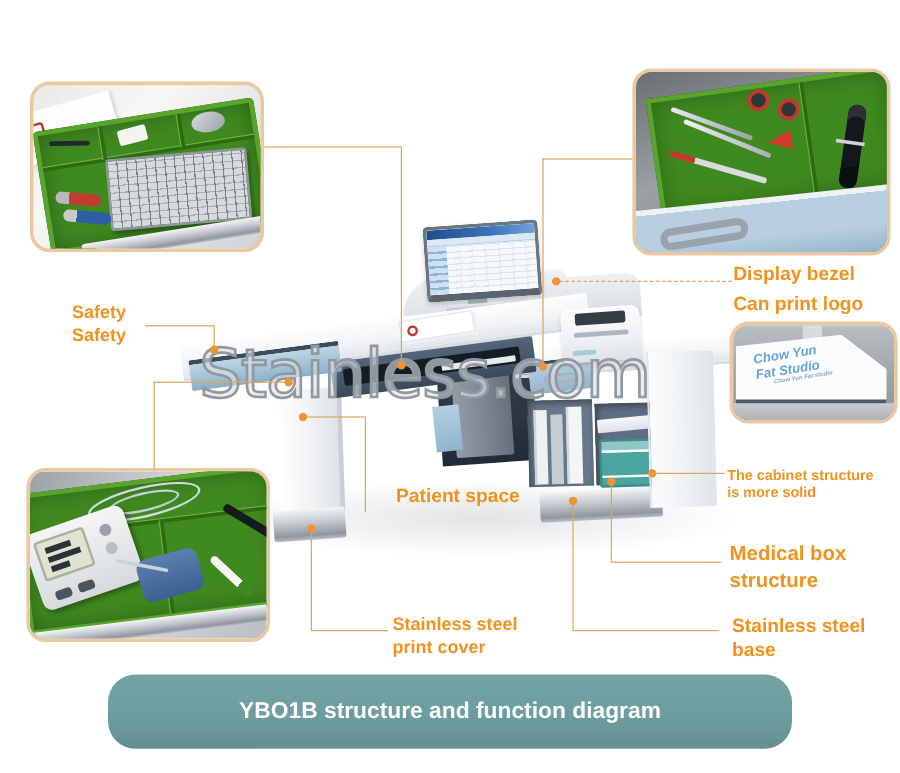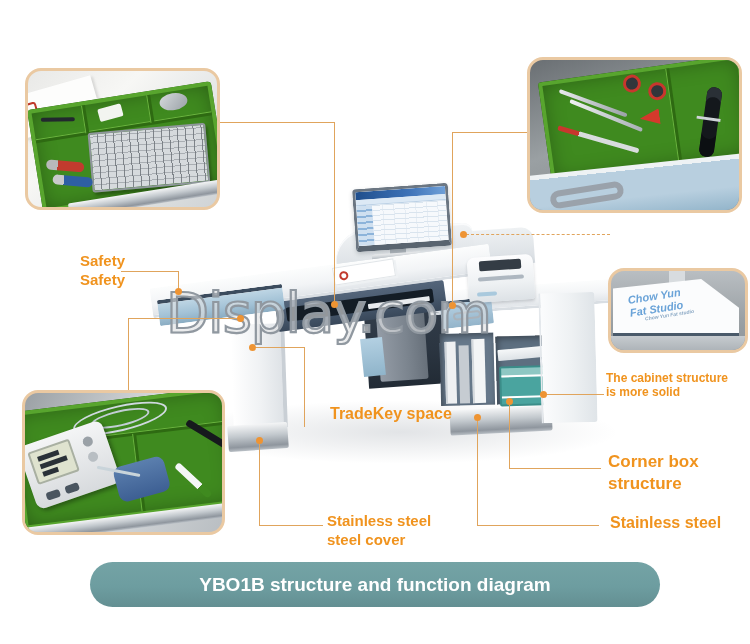--- a/index.html
+++ b/index.html
@@ -39,21 +39,21 @@
     position:absolute; left:166px; top:280px; z-index:30;
     font-family:"DejaVu Sans", sans-serif; font-size:56px; font-weight:500;
     letter-spacing:-1px; color:rgba(255,255,255,0.5);
     -webkit-text-stroke:2.2px #9098a0;
     text-shadow:0 1px 1px rgba(90,98,106,0.25);
     white-space:nowrap;
   }
 
   
   #banner {
-    position:absolute; left:90px; top:562px; width:570px; height:45px;
+    position:absolute; left:90px; top:562px; width:570px; height:62px;
     background:linear-gradient(180deg,#74a3a5 0%, #6d9da0 55%, #638f92 100%);
     border-radius:23px; z-index:55;
     display:flex; align-items:center; justify-content:center;
     color:#ffffff; font-size:19px; font-weight:bold;
   }
 
   
   .white-slab { background:linear-gradient(180deg,#fcfdfd 0%, #f2f4f6 60%, #e2e6ea 100%); }
   .chrome     { background:linear-gradient(180deg,#f4f5f6 0%, #c2c8cd 45%, #8f969e 85%, #b9bfc5 100%); }
 </style>
@@ -149,21 +149,21 @@
   <div class="abs chrome" style="left:450px; top:408px; width:102px; height:25px; z-index:11; transform:rotate(-3deg); border-radius:2px;"></div>
 
   <div class="abs" style="left:468px; top:256px; width:66px; height:45px; z-index:14; transform:rotate(-4deg);
               background:linear-gradient(180deg,#fdfdfe 0%, #eef1f3 60%, #dde2e6 100%);
               border-radius:7px 7px 4px 4px; box-shadow:0 2px 3px rgba(70,80,90,0.25);">
     <div style="position:absolute; left:12px; top:4px; width:42px; height:10px; background:#343c45; border-radius:2px;"></div>
     <div style="position:absolute; left:10px; top:20px; width:46px; height:4px; background:#aeb7c0; border-radius:2px;"></div>
     <div style="position:absolute; left:8px; bottom:6px; width:20px; height:4px; background:#a9c9dd; border-radius:2px;"></div>
   </div>
 
-  <div id="watermark">Display.com</div>
+  <div id="watermark">Stainless.com</div>
 
   <div class="hline" style="left:218px; top:122px; width:116px;"></div>
   <div class="vline" style="left:334px; top:122px; height:181px;"></div>
   <div class="ldot" style="left:331px; top:301px;"></div>
 
   <div class="hline" style="left:452px; top:132px; width:75px;"></div>
   <div class="vline" style="left:452px; top:132px; height:171px;"></div>
   <div class="ldot" style="left:449px; top:302px;"></div>
 
   <div class="hline dash" style="left:466px; top:234px; width:144px;"></div>
@@ -293,46 +293,51 @@
                   font-style:italic; font-weight:bold; color:#6aa3d8; font-size:11px; line-height:1.15; white-space:nowrap;">
         <div>Chow Yun</div>
         <div>Fat Studio</div>
         <div style="font-size:5px; color:#8aa8c4; padding-left:14px;">Chow Yun Fat studio</div>
       </div>
     </div>
     <div style="position:absolute; left:0; bottom:0; width:100%; height:14px;
                 background:linear-gradient(180deg,#c6cbcf,#aeb4b9);"></div>
   </div>
 
-  <div class="label lbl-15" style="left:80px; top:251px;">
+  <div class="label lbl-15" style="left:60px; top:251px;">
     <div>Safety</div>
     <div>Safety</div>
   </div>
 
+  <div class="label lbl-16" style="left:611px; top:216px; line-height:25px;">
+    <div>Display bezel</div>
+    <div>Can print logo</div>
+  </div>
 
   <div class="label lbl-16" style="left:330px; top:404px;">
-    <div>TradeKey space</div>
-  </div>
-
-  <div class="label lbl-12" style="left:606px; top:372px;">
+    <div>Patient space</div>
+  </div>
+
+  <div class="label lbl-12" style="left:606px; top:390px;">
     <div>The cabinet structure</div>
     <div>is more solid</div>
   </div>
 
   <div class="label lbl-17" style="left:608px; top:451px;">
-    <div>Corner box</div>
+    <div>Medical box</div>
     <div>structure</div>
   </div>
 
   <div class="label lbl-16" style="left:610px; top:513px;">
     <div>Stainless steel</div>
+    <div>base</div>
   </div>
 
   <div class="label lbl-15" style="left:327px; top:511px;">
     <div>Stainless steel</div>
-    <div>steel cover</div>
+    <div>print cover</div>
   </div>
 
   <div id="banner">
     <span>YBO1B structure and function diagram</span>
   </div>
 
 </div>
 
 </body></html>

